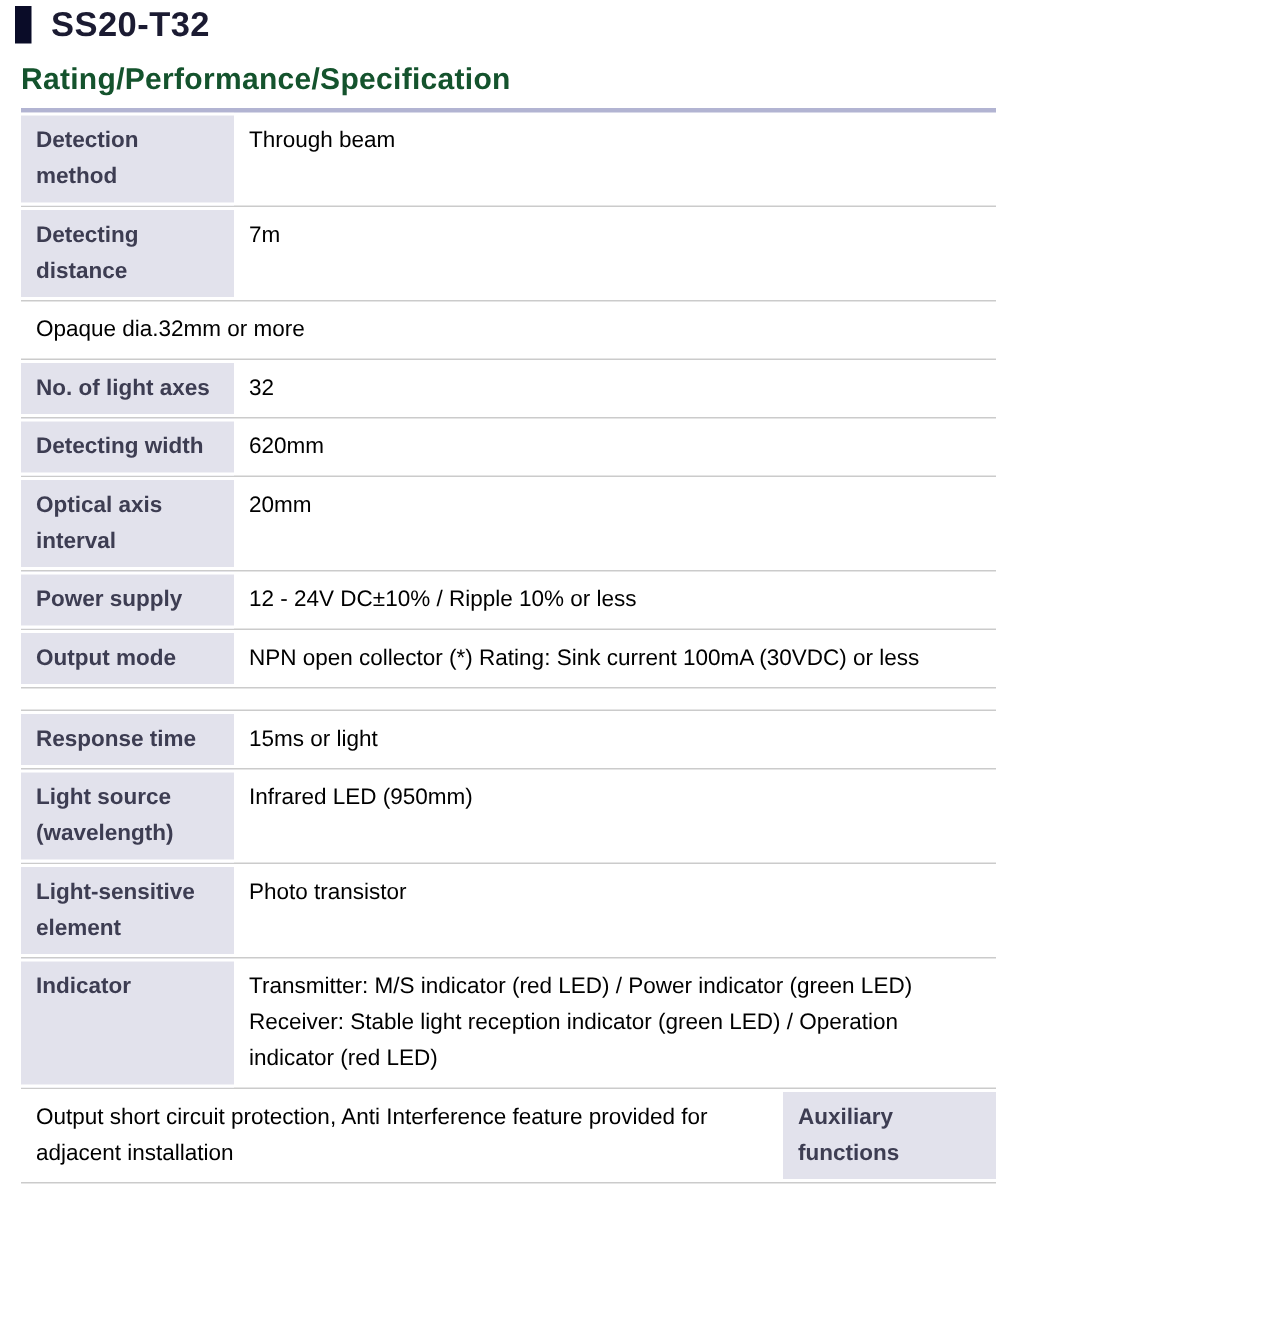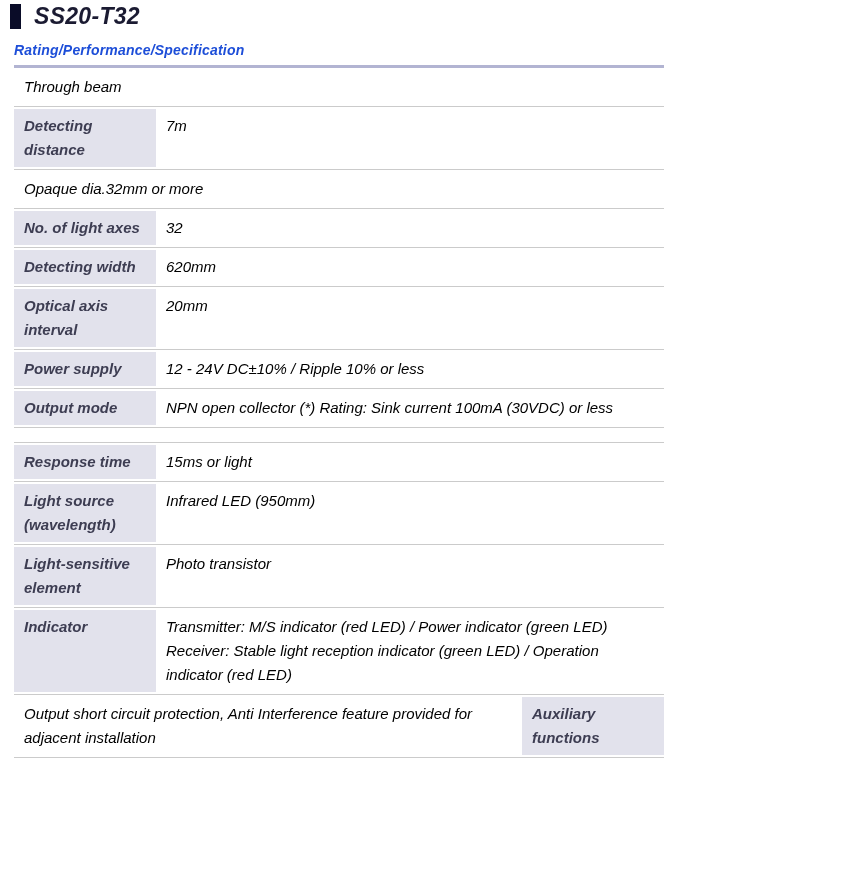--- a/index.html
+++ b/index.html
@@ -7,21 +7,20 @@
   body {
     font-family: "Liberation Sans", sans-serif;
     color: #3c3c3c;
   }
   .page {
     position: relative;
     width: 853px;
     height: 880px;
     overflow: hidden;
     background: #ffffff;
-    font-style: italic;
   }
   .title-row {
     display: flex;
     align-items: center;
     gap: 13px;
     margin: 3px 0 0 10px;
     height: 27px;
   }
   .accent-bar {
     width: 11px;
@@ -32,23 +31,23 @@
   .product-title {
     margin: 0;
     font-size: 23px;
     font-weight: bold;
     color: #1b1b32;
     letter-spacing: 0.3px;
     line-height: 1;
   }
   .section-heading {
     margin: 12px 0 7px 14px;
-    font-size: 14px;
+    font-size: 20px;
     font-weight: bold;
-    color: #1d4ed8;
+    color: #14532d;
     letter-spacing: 0.2px;
   }
   .spec-table {
     margin-left: 14px;
     width: 650px;
     border-top: 3px solid #b2b4d2;
   }
   .row {
     display: flex;
     border-bottom: 1px solid #cbcbcb;
@@ -80,20 +79,23 @@
   <header class="title-row">
     <span class="accent-bar"></span>
     <h1 class="product-title">SS20-T32</h1>
   </header>
 
   <h2 class="section-heading">Rating/Performance/Specification</h2>
 
   <div class="spec-table">
 
     <div class="row">
+      <div class="cell label">
+        <div>Detection method</div>
+      </div>
       <div class="cell value">
         <div>Through beam</div>
       </div>
     </div>
 
     <div class="row">
       <div class="cell label">
         <div>Detecting</div>
         <div>distance</div>
       </div>

